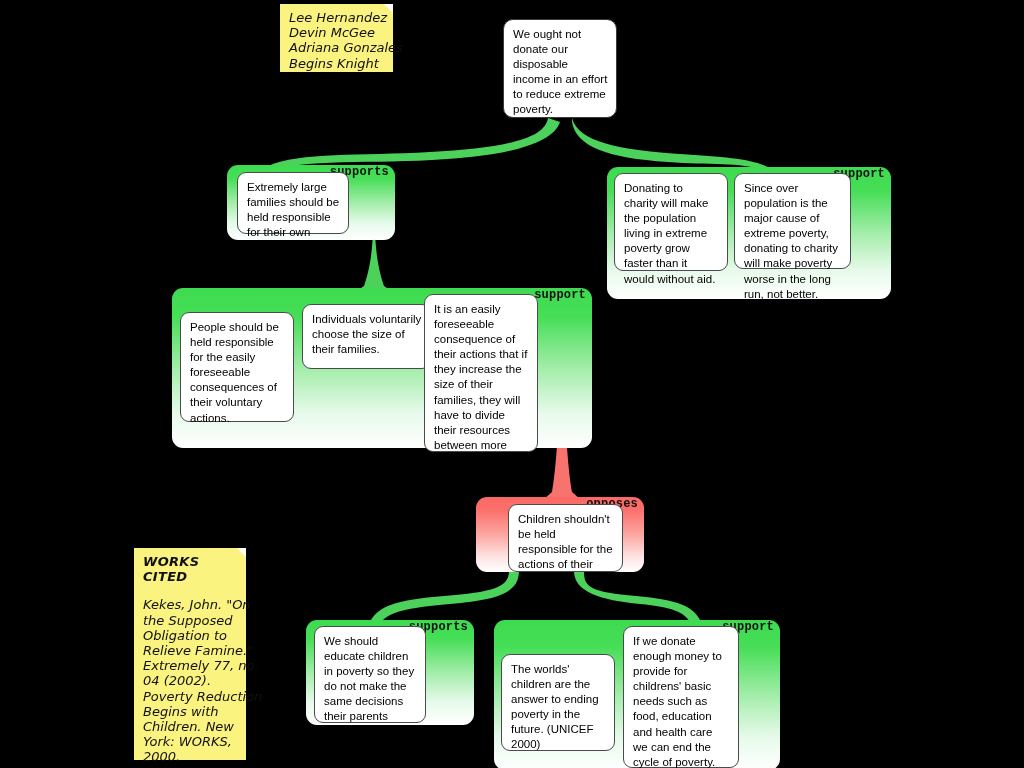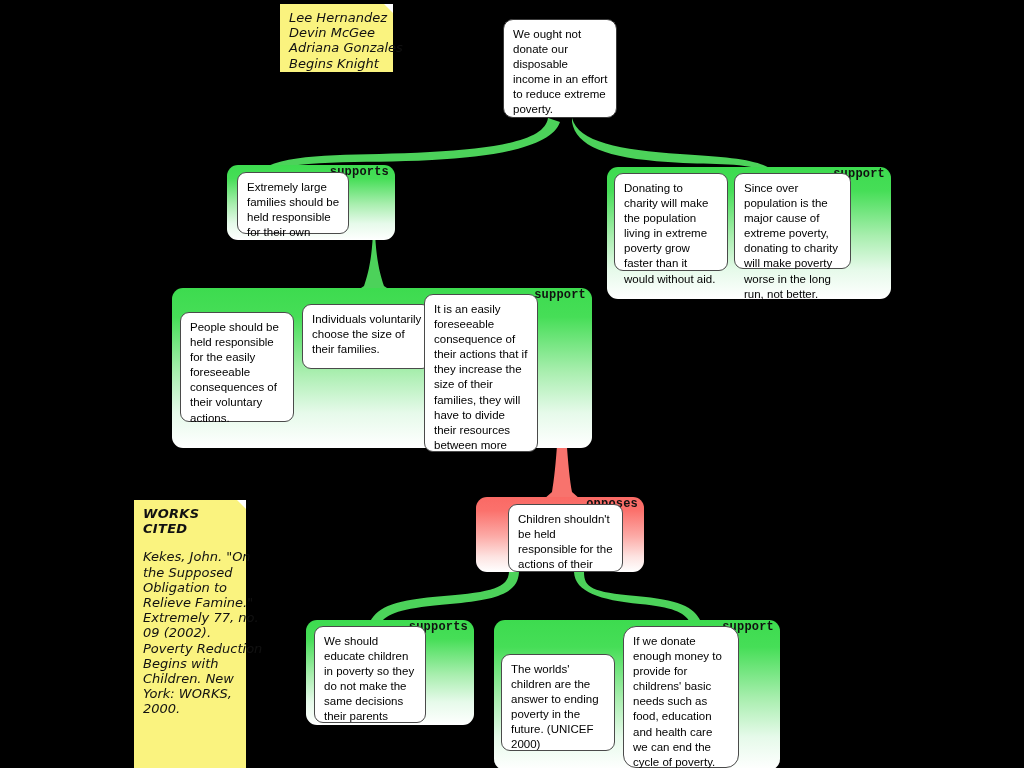--- a/index.html
+++ b/index.html
@@ -102,30 +102,30 @@
   </svg>
 
   <div class="sticky" style="left:280px;top:4px;width:113px;height:68px;">
     <div class="fold"></div>
     <div class="line">Lee Hernandez</div>
     <div class="line">Devin McGee</div>
     <div class="line">Adriana Gonzales</div>
     <div class="line">Begins Knight</div>
   </div>
 
-  <div class="sticky" style="left:134px;top:500px;width:112px;height:268px;">
+  <div class="sticky" style="left:134px;top:548px;width:112px;height:212px;">
     <div class="fold"></div>
     <div class="title">WORKS CITED</div>
     <div class="gap"></div>
     <div class="line">Kekes, John. "On</div>
     <div class="line">the Supposed</div>
     <div class="line">Obligation to</div>
     <div class="line">Relieve Famine."</div>
     <div class="line">Extremely 77, no.</div>
-    <div class="line">09 (2002).</div>
+    <div class="line">04 (2002).</div>
     <div class="line">Poverty Reduction</div>
     <div class="line">Begins with</div>
     <div class="line">Children. New</div>
     <div class="line">York: WORKS,</div>
     <div class="line">2000.</div>
   </div>
 
   <div class="card thesis" style="left:503px;top:19px;width:114px;height:99px;">We ought not donate our disposable income in an effort to reduce extreme poverty.</div>
 
   <div class="container support" style="left:227px;top:165px;width:168px;height:75px;">
@@ -153,15 +153,15 @@
 
   <div class="container support" style="left:306px;top:620px;width:168px;height:105px;">
     <span class="reltype">supports</span>
   </div>
   <div class="card" style="left:314px;top:626px;width:112px;height:97px;">We should educate children in poverty so they do not make the same decisions their parents made.</div>
 
   <div class="container support" style="left:494px;top:620px;width:286px;height:150px;">
     <span class="reltype">support</span>
   </div>
   <div class="card" style="left:501px;top:626px;width:114px;height:97px;margin-top:28px;">The worlds' children are the answer to ending poverty in the future. (UNICEF 2000)</div>
-  <div class="card" style="left:623px;top:626px;width:116px;height:142px;border-radius:13px;">If we donate enough money to provide for childrens' basic needs such as food, education and health care we can end the cycle of poverty.</div>
+  <div class="card" style="left:623px;top:626px;width:116px;height:142px;">If we donate enough money to provide for childrens' basic needs such as food, education and health care we can end the cycle of poverty.</div>
 
 </div>
 
 </body></html>

